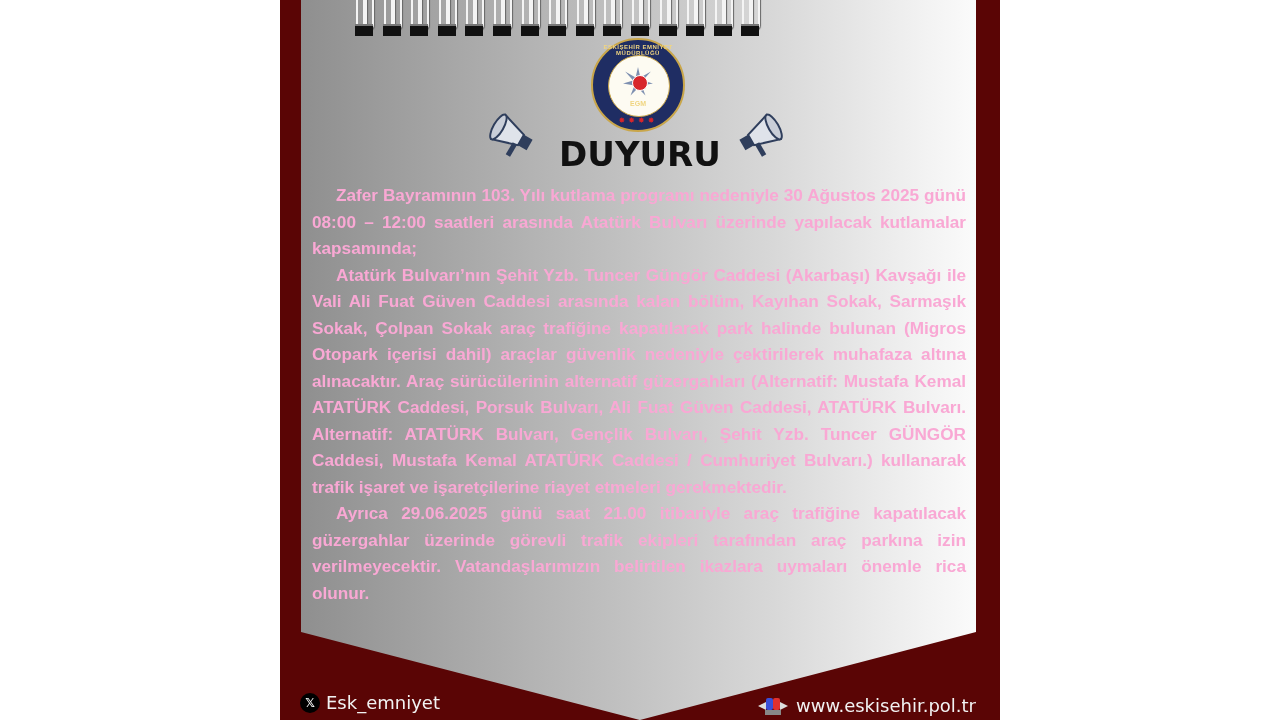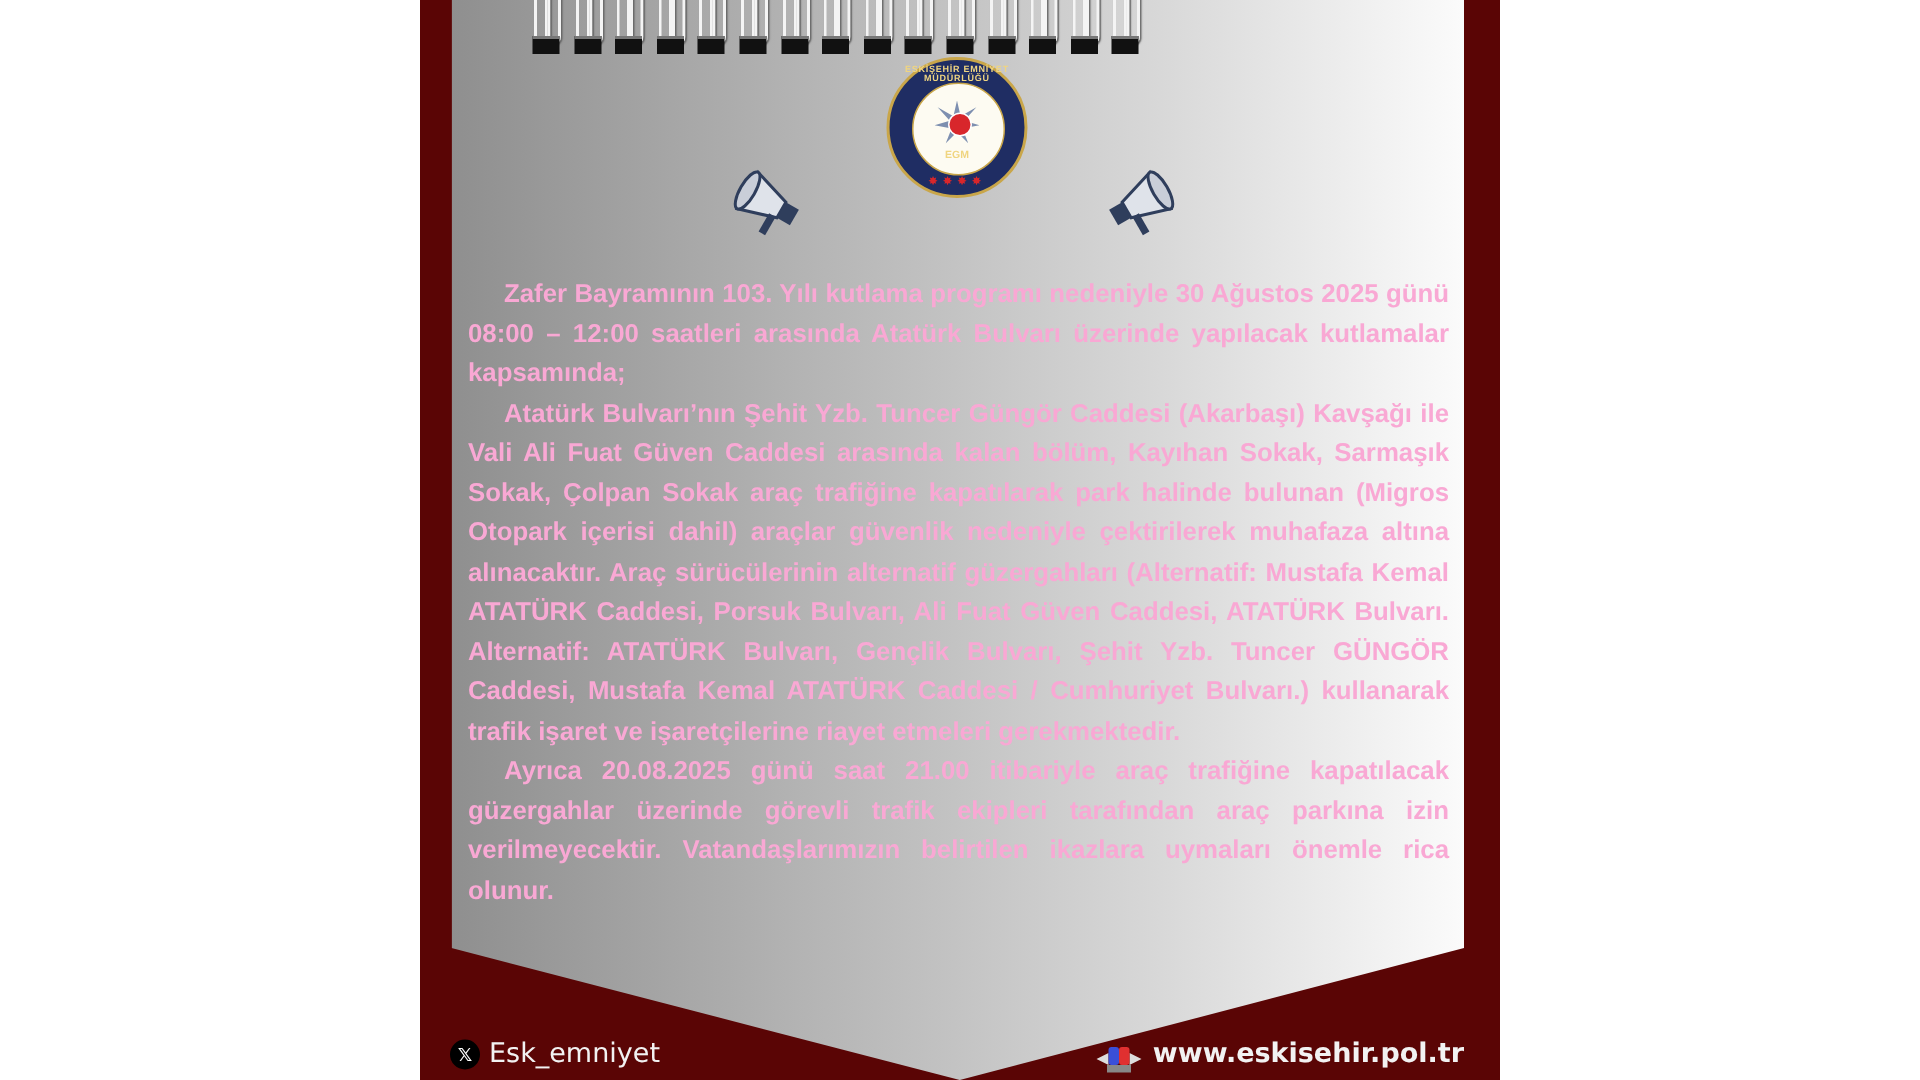--- a/index.html
+++ b/index.html
@@ -78,22 +78,22 @@
   .body-text p { margin:0; text-indent:24px; }
   .footer-left {
     position:absolute; left:20px; top:692px; display:flex; align-items:center; gap:6px;
     color:#f2f2f2; font-size:18px; font-family:"DejaVu Sans", sans-serif;
   }
   .x-icon {
     width:20px; height:20px; border-radius:50%; background:#000; color:#fff;
     display:flex; align-items:center; justify-content:center; font-size:12px; font-weight:bold;
   }
   .footer-right {
-    position:absolute; right:24px; top:692px; display:flex; align-items:flex-start; gap:6px;
-    color:#f2f2f2; font-size:18px; font-family:"DejaVu Sans", sans-serif;font-weight:bold;
+    position:absolute; right:24px; top:692px; display:flex; align-items:flex-end; gap:6px;
+    color:#f2f2f2; font-size:18px; font-family:"DejaVu Sans", sans-serif;
   }
   .siren-icon { width:34px; height:24px; position:relative; }
 </style>
 </head>
 <body>
 
 <div class="poster">
   <div class="panel"></div>
 
   <div class="rings" id="rings">
@@ -193,25 +193,26 @@
   </svg>
   <svg class="megaphone" style="left:450px; top:108px;" viewBox="0 0 56 56">
     <g transform="scale(-1,1) translate(-56,0) rotate(30 28 28)">
       <polygon points="10,14 36,22 36,34 10,42" fill="#dfe3ea" stroke="#2f3e5c" stroke-width="2"></polygon>
       <ellipse cx="10" cy="28" rx="5" ry="14" fill="#c9ced8" stroke="#2f3e5c" stroke-width="2"></ellipse>
       <rect x="36" y="22" width="10" height="12" fill="#2f3e5c"></rect>
       <rect x="30" y="34" width="5" height="14" fill="#2f3e5c"></rect>
     </g>
   </svg>
 
+  <div class="title">DUYURU</div>
 
   <div class="body-text">
     <p>Zafer Bayramının 103. Yılı kutlama programı nedeniyle 30 Ağustos 2025 günü 08:00 – 12:00 saatleri arasında Atatürk Bulvarı üzerinde yapılacak kutlamalar kapsamında;</p>
     <p>Atatürk Bulvarı’nın Şehit Yzb. Tuncer Güngör Caddesi (Akarbaşı) Kavşağı ile Vali Ali Fuat Güven Caddesi arasında kalan bölüm, Kayıhan Sokak, Sarmaşık Sokak, Çolpan Sokak araç trafiğine kapatılarak park halinde bulunan (Migros Otopark içerisi dahil) araçlar güvenlik nedeniyle çektirilerek muhafaza altına alınacaktır. Araç sürücülerinin alternatif güzergahları (Alternatif: Mustafa Kemal ATATÜRK Caddesi, Porsuk Bulvarı, Ali Fuat Güven Caddesi, ATATÜRK Bulvarı. Alternatif: ATATÜRK Bulvarı, Gençlik Bulvarı, Şehit Yzb. Tuncer GÜNGÖR Caddesi, Mustafa Kemal ATATÜRK Caddesi / Cumhuriyet Bulvarı.) kullanarak trafik işaret ve işaretçilerine riayet etmeleri gerekmektedir.</p>
-    <p>Ayrıca 20.08.2025 günü saat 21.00 itibariyle araç trafiğine kapatılacak güzergahlar üzerinde görevli trafik ekipleri tarafından araç parkına izin verilmeyecektir. Vatandaşlarımızın belirtilen ikazlara uymaları önemle rica olunur.</p>
+    <p>Ayrıca 29.06.2025 günü saat 21.00 itibariyle araç trafiğine kapatılacak güzergahlar üzerinde görevli trafik ekipleri tarafından araç parkına izin verilmeyecektir. Vatandaşlarımızın belirtilen ikazlara uymaları önemle rica olunur.</p>
   </div>
 
   <div class="footer-left">
     <span class="x-icon">𝕏</span>
     <span>Esk_emniyet</span>
   </div>
 
   <div class="footer-right">
     <svg class="siren-icon" viewBox="0 0 34 24">
       <polygon points="2,14 10,10 10,18" fill="#ddd"></polygon>

